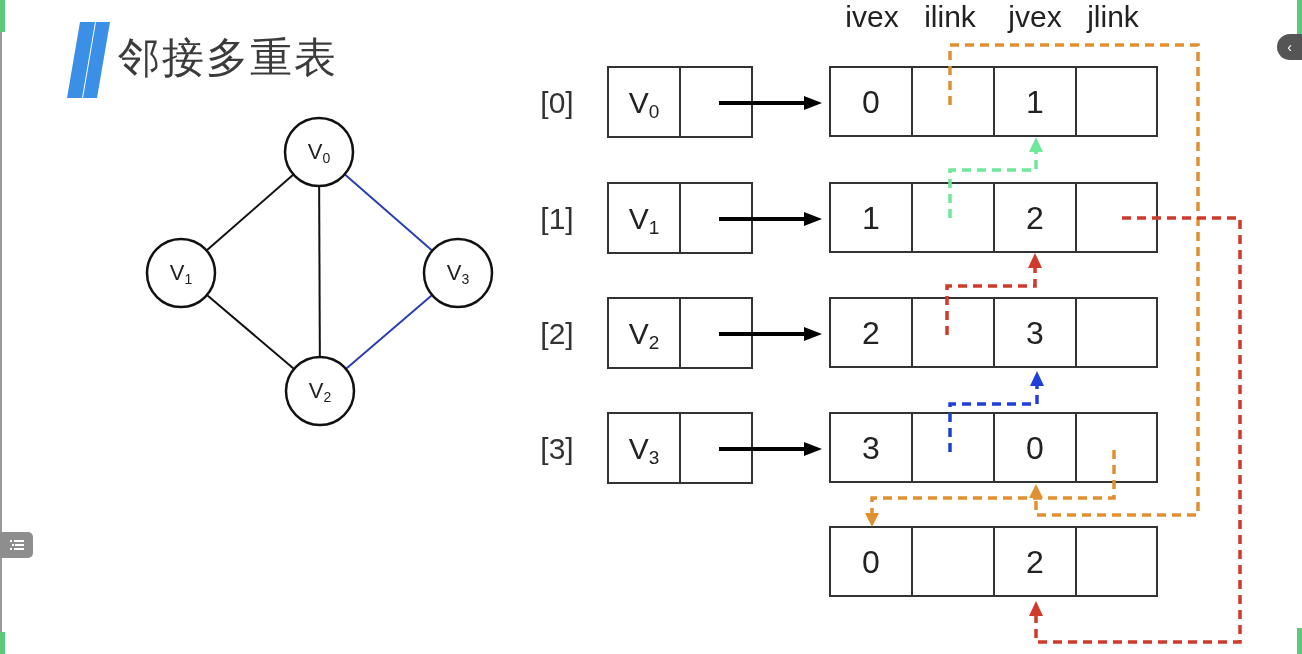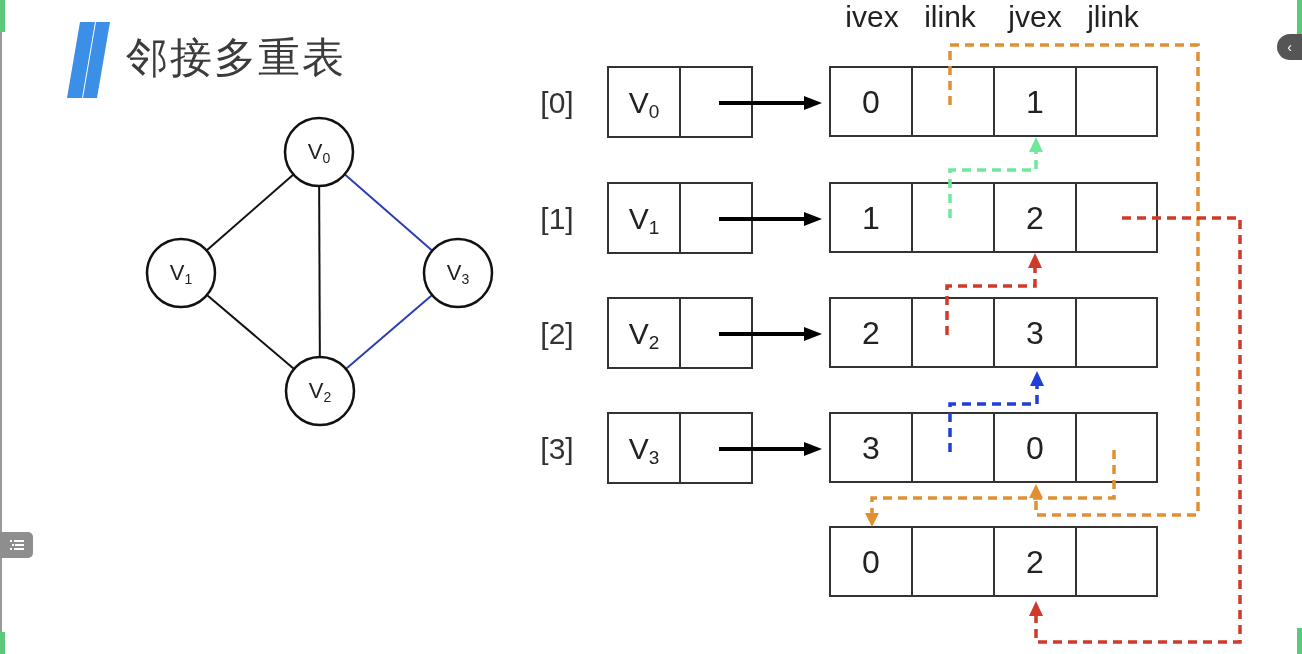--- a/index.html
+++ b/index.html
@@ -1,19 +1,19 @@
 <!DOCTYPE html>
 <html><head>
 <meta charset="utf-8">
 <style>
   html, body { margin:0; padding:0; background:#ffffff; }
   body { width:1302px; height:654px; position:relative; overflow:hidden; font-family:"Liberation Sans", sans-serif; }
   .edge-left { position:absolute; left:0; top:0; width:2px; height:654px; background:#9a9a9a; }
   .green-mark { position:absolute; width:5px; background:#5cc878; }
-  .title { position:absolute; left:118px; top:30px; font-size:42px; color:#3b3b3b; font-family:"DejaVu Sans", sans-serif; letter-spacing:2px;margin-left:8px; }
+  .title { position:absolute; left:118px; top:30px; font-size:42px; color:#3b3b3b; font-family:"DejaVu Sans", sans-serif; letter-spacing:2px; }
   .toc-btn { position:absolute; left:0; top:532px; width:33px; height:26px; background:#8e8e8e; border-radius:0 5px 5px 0; }
   .collapse-btn { position:absolute; left:1277px; top:34px; width:25px; height:26px; background:#555; border-radius:13px 0 0 13px; color:#fff; font-size:14px; text-align:center; line-height:26px; }
   svg { position:absolute; left:0; top:0; }
   svg text { font-family:"Liberation Sans", sans-serif; }
 </style>
 </head>
 <body>
 
 <div class="edge-left"></div>
 <div class="green-mark" style="left:0;top:0;height:32px;"></div>

